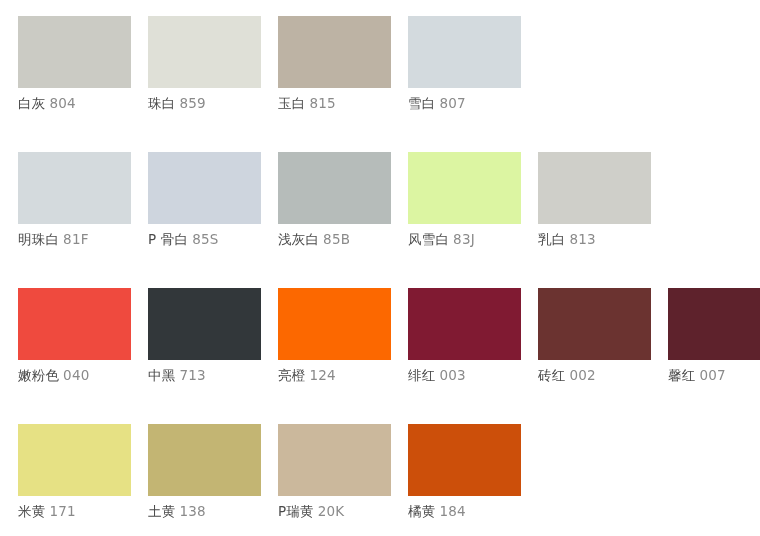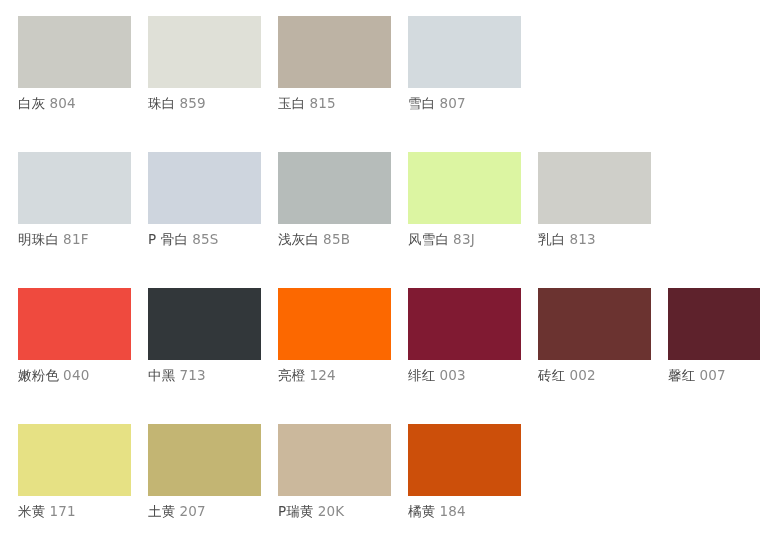--- a/index.html
+++ b/index.html
@@ -122,21 +122,21 @@
         <div class="swatch-label"><span class="name">馨红</span><span class="code">007</span></div>
       </div>
     </div>
     <div class="swatch-row">
       <div class="swatch-cell">
         <div class="swatch-chip" style="background: rgb(230, 225, 132);"></div>
         <div class="swatch-label"><span class="name">米黄</span><span class="code">171</span></div>
       </div>
       <div class="swatch-cell">
         <div class="swatch-chip" style="background: rgb(195, 181, 115);"></div>
-        <div class="swatch-label"><span class="name">土黄</span><span class="code">207</span></div>
+        <div class="swatch-label"><span class="name">土黄</span><span class="code">138</span></div>
       </div>
       <div class="swatch-cell">
         <div class="swatch-chip" style="background: rgb(203, 184, 156);"></div>
         <div class="swatch-label"><span class="name">P瑞黄</span><span class="code">20K</span></div>
       </div>
       <div class="swatch-cell">
         <div class="swatch-chip" style="background: rgb(204, 79, 10);"></div>
         <div class="swatch-label"><span class="name">橘黄</span><span class="code">184</span></div>
       </div>
     </div>

